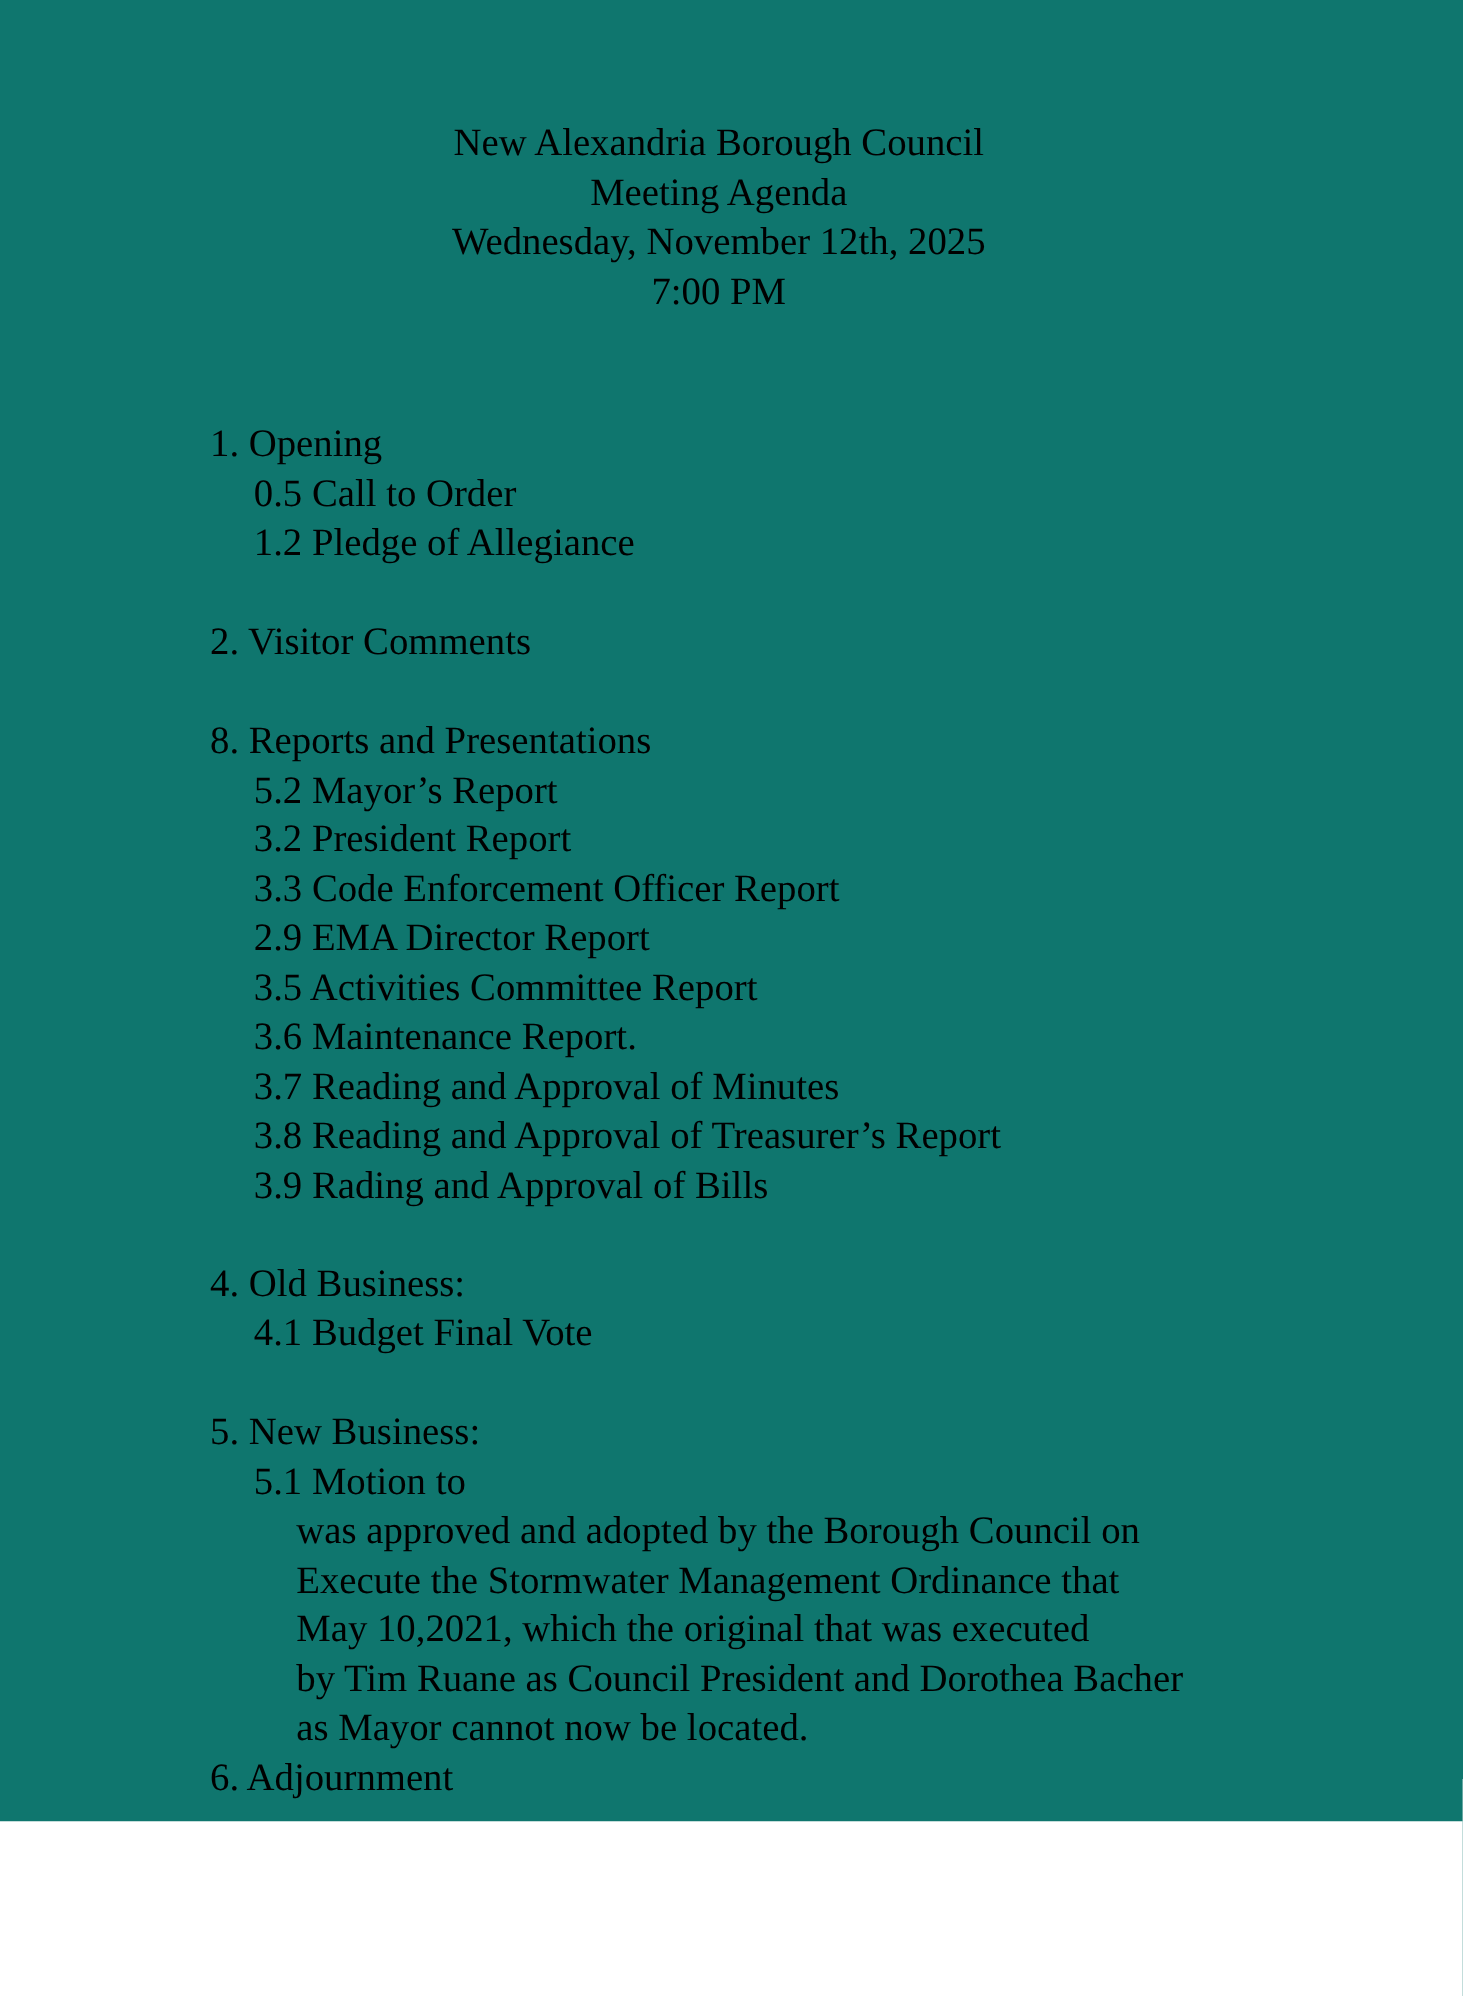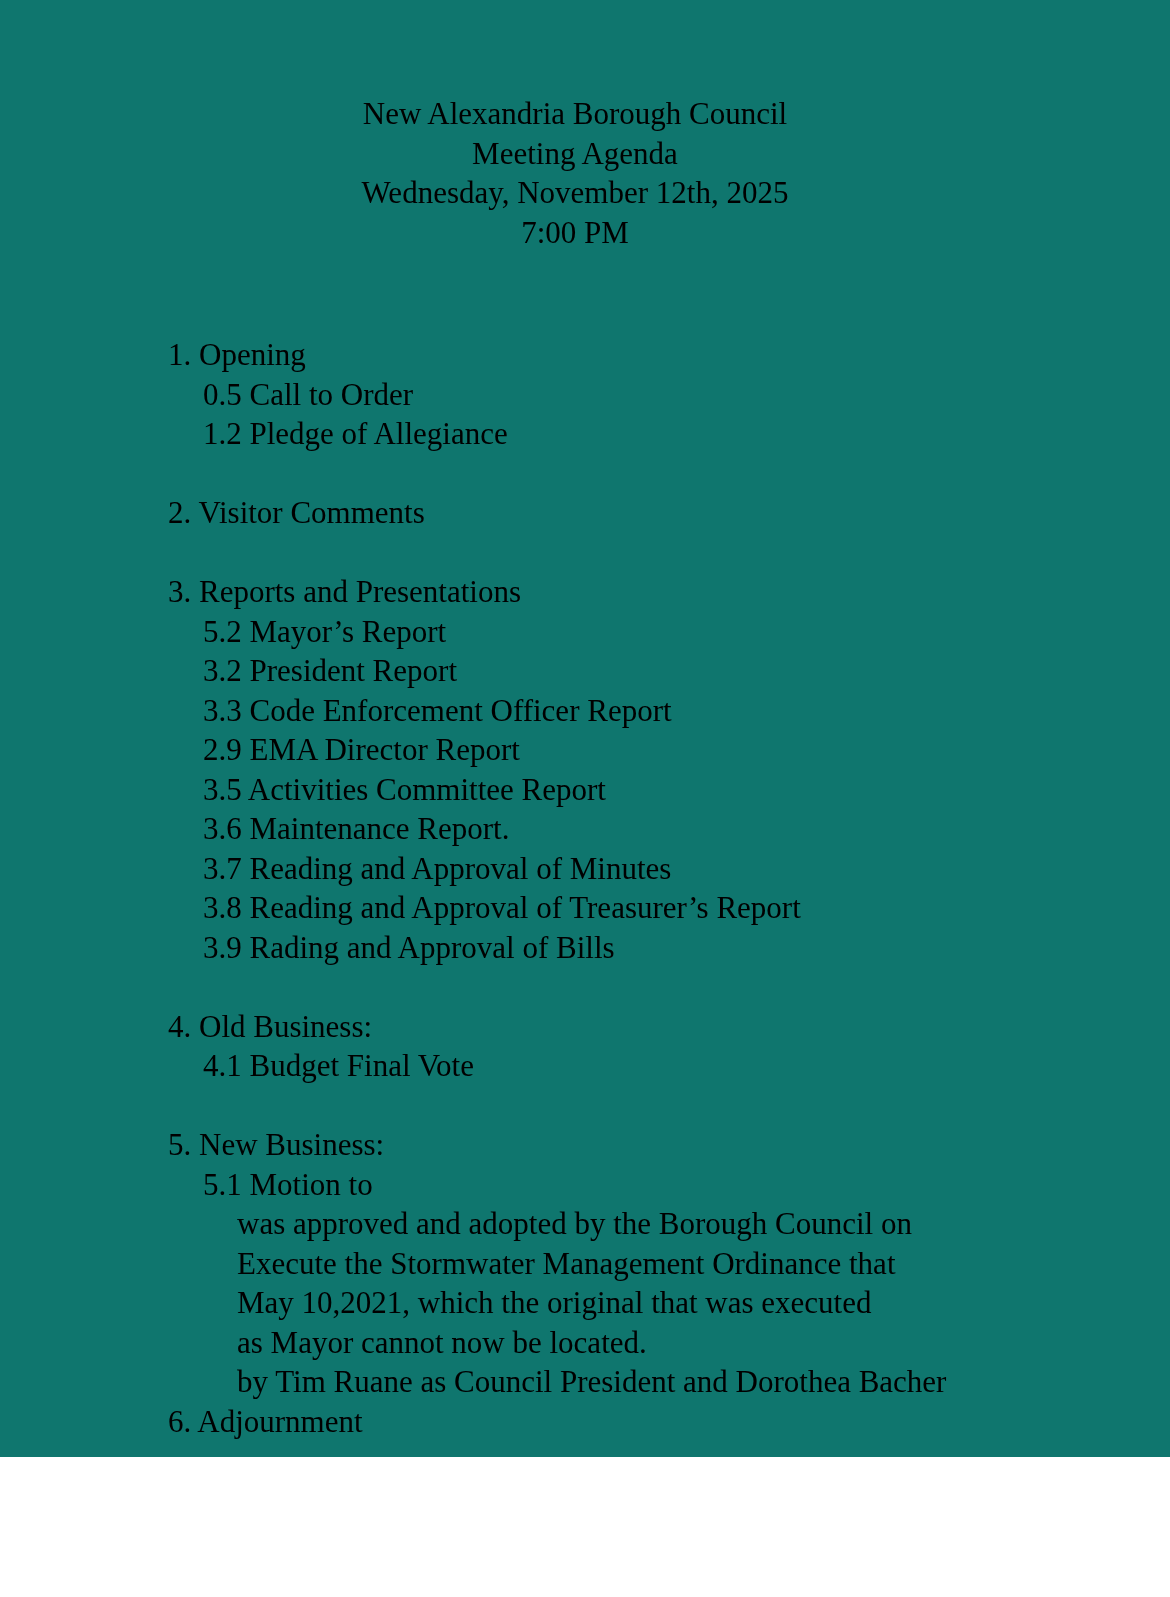--- a/index.html
+++ b/index.html
@@ -38,21 +38,21 @@
       <div class="item-title">1. Opening</div>
       <div class="sub-item">0.5 Call to Order</div>
       <div class="sub-item">1.2 Pledge of Allegiance</div>
     </div>
 
     <div class="section">
       <div class="item-title">2. Visitor Comments</div>
     </div>
 
     <div class="section">
-      <div class="item-title">3. Reports and Presentations</div>
+      <div class="item-title">8. Reports and Presentations</div>
       <div class="sub-item">5.2 Mayor’s Report</div>
       <div class="sub-item">3.2 President Report</div>
       <div class="sub-item">3.3 Code Enforcement Officer Report</div>
       <div class="sub-item">2.9 EMA Director Report</div>
       <div class="sub-item">3.5 Activities Committee Report</div>
       <div class="sub-item">3.6 Maintenance Report.</div>
       <div class="sub-item">3.7 Reading and Approval of Minutes</div>
       <div class="sub-item">3.8 Reading and Approval of Treasurer’s Report</div>
       <div class="sub-item">3.9 Rading and Approval of Bills</div>
     </div>
@@ -62,22 +62,22 @@
       <div class="sub-item">4.1 Budget Final Vote</div>
     </div>
 
     <div class="section">
       <div class="item-title">5. New Business:</div>
       <div class="sub-item">5.1 Motion to</div>
       <div class="para">
         <div class="para-line">was approved and adopted by the Borough Council on</div>
         <div class="para-line">Execute the Stormwater Management Ordinance that</div>
         <div class="para-line">May 10,2021, which the original that was executed</div>
+        <div class="para-line">by Tim Ruane as Council President and Dorothea Bacher</div>
         <div class="para-line">as Mayor cannot now be located.</div>
-        <div class="para-line">by Tim Ruane as Council President and Dorothea Bacher</div>
       </div>
     </div>
 
     <div class="section tight">
       <div class="item-title">6. Adjournment</div>
     </div>
 
   </div>
 </div>
 

